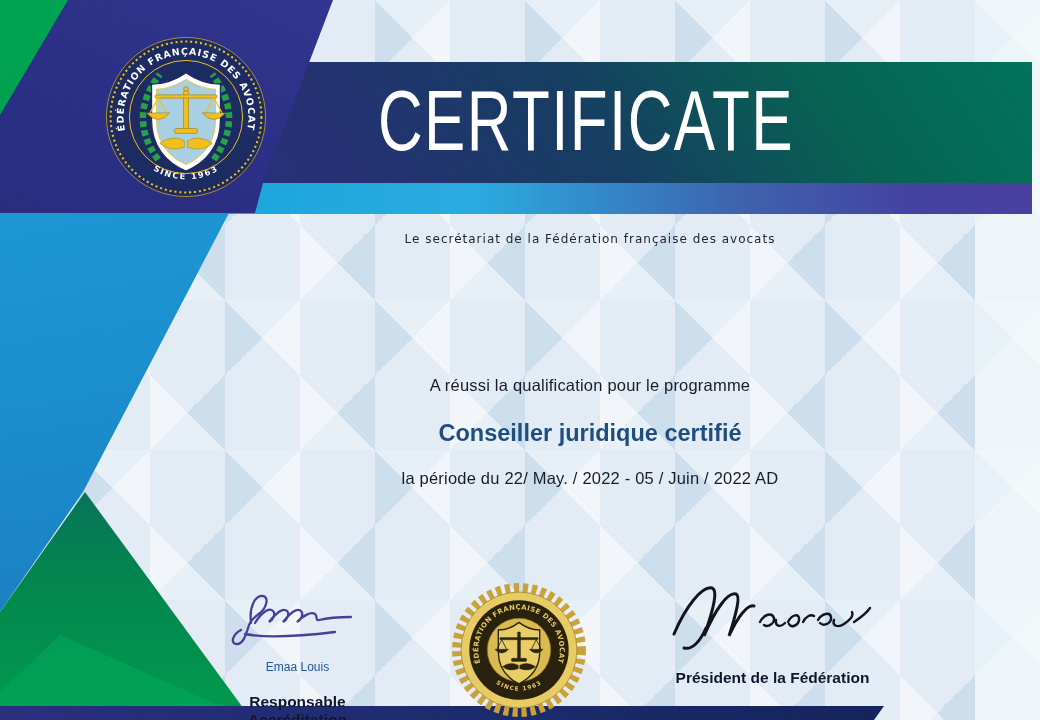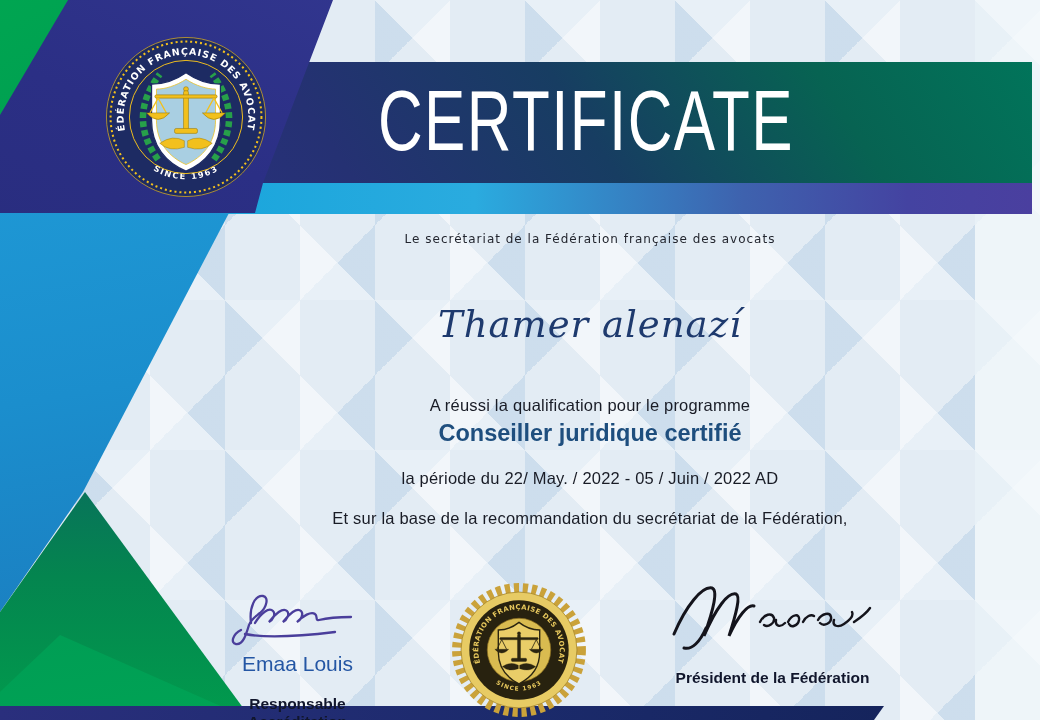--- a/index.html
+++ b/index.html
@@ -40,21 +40,21 @@
   .seal-top{position:absolute;left:104px;top:35px;width:164px;height:164px;}
   .seal-gold{position:absolute;left:450px;top:581px;width:138px;height:138px;}
   .textblock{position:absolute;left:240px;width:700px;text-align:center;white-space:nowrap;}
   .t-geo{font-family:"DejaVu Sans",sans-serif;font-size:12px;color:#23262f;letter-spacing:1px;}
   .t-cal{font-family:"Liberation Sans",sans-serif;font-size:16.5px;color:#191c26;letter-spacing:.2px;}
   .t-name{font-family:"DejaVu Serif",serif;font-style:italic;font-size:37px;color:#1e3a6e;letter-spacing:1px;}
   .t-prog{font-family:"Liberation Sans",sans-serif;font-weight:bold;font-size:23.5px;color:#1e4e7e;}
   .sig-block{position:absolute;text-align:center;}
   .sig-left{left:205px;top:589px;width:185px;}
   .sig-right{left:650px;top:578px;width:245px;}
-  .sig-name{font-size:21px;color:#2456a4;margin-top:1px;}
+  .sig-name{font-size:12px;color:#2456a4;margin-top:9px;}
   .sig-title{font-size:15.5px;font-weight:bold;color:#11162c;margin-top:19px;}
   .sig-svg{display:block;margin:0 auto;}
   svg text{font-family:"DejaVu Sans",sans-serif;}
 </style>
 </head>
 <body>
 
 <div class="cert">
 
   <div class="right-light"></div>
@@ -95,25 +95,23 @@
       <path d="M134,77 L124,95 M134,77 L144,95" fill="none" stroke="#f2c01d" stroke-width="1.5"></path>
       <path d="M120,95 Q134,111 148,95 Z"></path>
     </g>
     <g fill="#f2c01d" stroke="#8a6d00" stroke-width="0.5">
       <path d="M68,132 Q84,121 98,129 L98,137 Q80,143 68,132 Z"></path>
       <path d="M132,132 Q116,121 102,129 L102,137 Q120,143 132,132 Z"></path>
     </g>
   </svg>
 
   <div class="textblock t-geo" style="top:232px;">Le secrétariat de la Fédération française des avocats</div>
-  <div class="textblock t-name" style="top:303px;">Thamer alenazí</div>
-  <div class="textblock t-cal" style="top:376px;margin-top:20px;">A réussi la qualification pour le programme</div>
+  <div class="textblock t-cal" style="top:376px;">A réussi la qualification pour le programme</div>
   <div class="textblock t-prog" style="top:420px;">Conseiller juridique certifié</div>
   <div class="textblock t-cal" style="top:469px;text-align:center;">la période du 22/ May. / 2022  - 05 / Juin / 2022  AD</div>
-  <div class="textblock t-cal" style="top:509px;">Et sur la base de la recommandation  du secrétariat de la Fédération,</div>
 
   <svg class="seal-gold" viewBox="0 0 200 200">
     <circle cx="100" cy="100" r="90" fill="none" stroke="#caa23a" stroke-width="14" stroke-dasharray="7.5 5.5"></circle>
     <circle cx="100" cy="100" r="84" fill="#e7cb64" stroke="#9a7b22" stroke-width="1"></circle>
     <circle cx="100" cy="100" r="72" fill="#28220f"></circle>
     <path id="gs-arc-top" d="M43,115.3 A59,59 0 1 1 157,115.3" fill="none"></path>
     <path id="gs-arc-bot" d="M62.1,145.2 A59,59 0 0 0 137.9,145.2" fill="none"></path>
     <text font-size="10" font-weight="bold" fill="#e8c95d" letter-spacing="0.6">
       <textPath href="#gs-arc-top" startOffset="50%" text-anchor="middle">FÉDÉRATION FRANÇAISE DES AVOCATS</textPath>
     </text>

